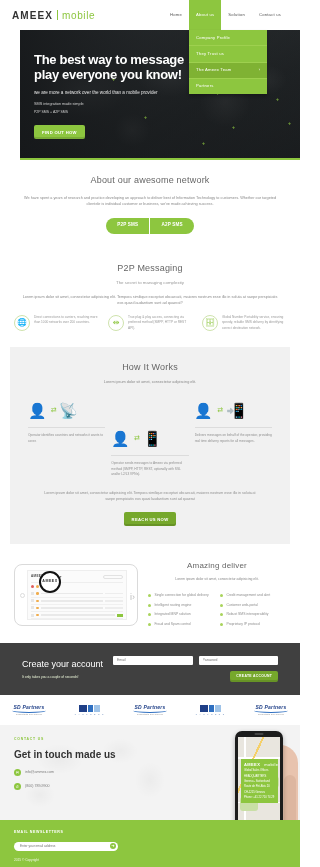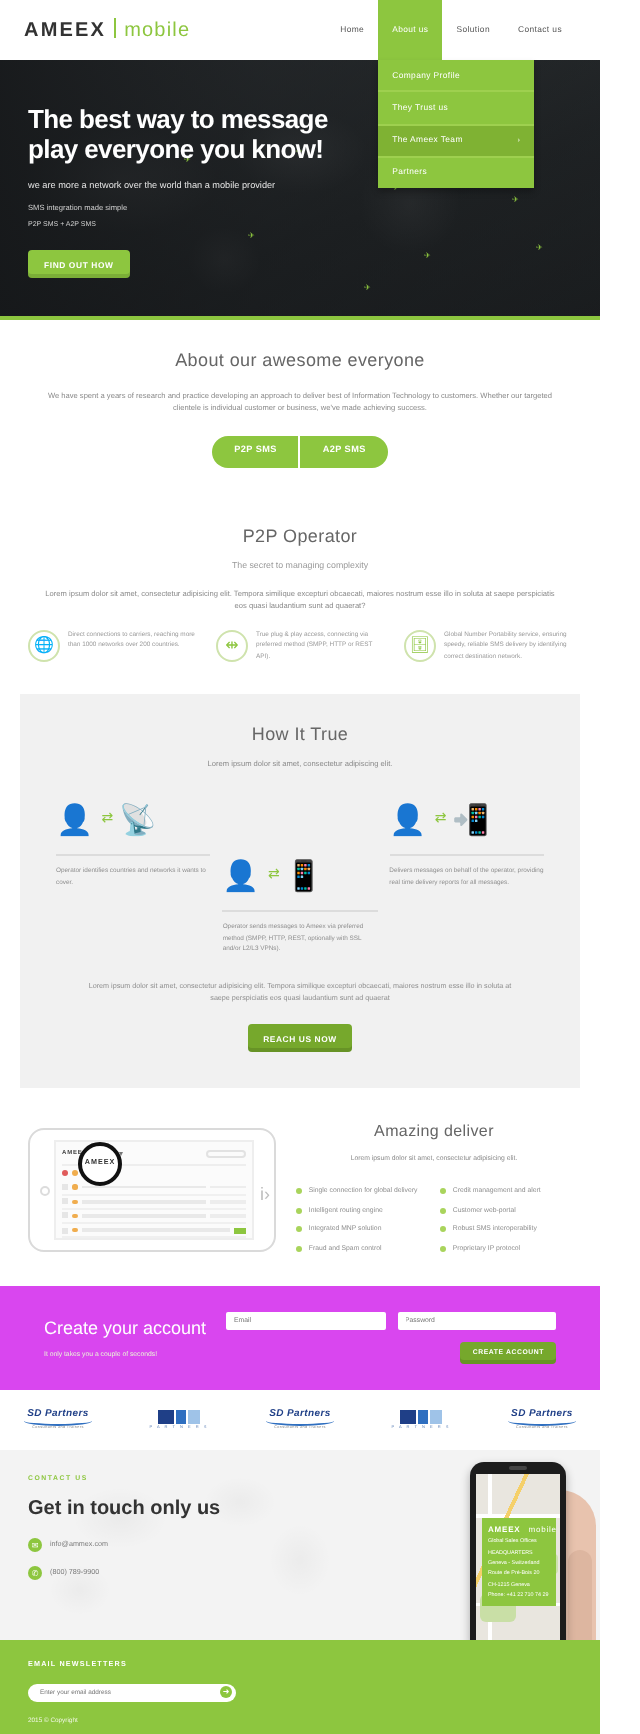--- a/index.html
+++ b/index.html
@@ -36,20 +36,21 @@
     display:flex; align-items:center; letter-spacing:.2px;
   }
   .dropdown .ditem:last-child { border-bottom:none; }
   .dropdown .ditem.hl { background:#7fb233; }
   .dropdown .ditem .arr { margin-left:auto; font-size:3.6px; }
 
   
   .hero {
     position:relative; height:130px; overflow:hidden;
     background:#a21caf;
+    margin-left:20px;
   }
   .hero .map {
     position:absolute; inset:0;
     background:
       radial-gradient(ellipse 70px 38px at 60px 60px, rgba(255,255,255,.10), transparent 70%),
       radial-gradient(ellipse 48px 30px at 150px 46px, rgba(255,255,255,.09), transparent 70%),
       radial-gradient(ellipse 36px 36px at 205px 72px, rgba(255,255,255,.08), transparent 70%),
       radial-gradient(ellipse 30px 22px at 246px 50px, rgba(255,255,255,.07), transparent 70%),
       radial-gradient(ellipse 26px 24px at 112px 100px, rgba(255,255,255,.07), transparent 70%),
       linear-gradient(160deg,#3a3f42 0%, #24282a 60%, #1d2022 100%);
@@ -129,21 +130,21 @@
   .swipe { position:absolute; right:2px; top:26px; font-size:9px; color:#bdbdbd; }
   .feat-right { flex:1; text-align:center; }
   .feat-right h2 { font-size:8px; }
   .feat-right .lead { font-size:3.4px; margin-top:5px; }
   .featlists { display:flex; gap:6px; margin-top:8px; text-align:left; }
   .featlists ul { list-style:none; flex:1; }
   .featlists li { display:flex; align-items:center; gap:3px; font-size:3.4px; color:#8f8f8f; padding:2.2px 0; }
   .featlists li i { width:3.4px; height:3.4px; border-radius:50%; background:#a9d45c; display:block; flex:0 0 3.4px;}
 
   
-  .cta { background:#d946ef; padding:13px 22px; display:flex; align-items:center; gap:10px; }
+  .cta { background:#404040; padding:13px 22px; display:flex; align-items:center; gap:10px; }
   .cta-left { flex:0 0 auto; }
   .cta h3 { color:#fff; font-size:9px; font-weight:normal; }
   .cta .small { color:#eaf5d8; font-size:3.4px; margin-top:4px; }
   .cta-right { flex:1; }
   .fields { display:flex; gap:6px; }
   .fields input {
     flex:1; height:9px; border:none; border-radius:1px; background:#fff;
     font-size:3.4px; color:#b5b5b5; padding:0 4px; font-family:"Liberation Sans", sans-serif;
   }
   .cta .btn { display:block; margin-left:auto; margin-top:6px; font-size:3.4px; padding:3.5px 6px; background:#76a82c;}
@@ -262,51 +263,51 @@
       </h1>
       <div class="sub1">we are more a network over the world than a mobile provider</div>
       <div class="sub2">SMS integration made simple</div>
       <div class="sub3">P2P SMS + A2P SMS</div>
       <button class="btn">FIND OUT HOW</button>
     </div>
     <div class="hero-strip"></div>
   </div>
 
   <div class="section">
-    <h2>About our awesome  everyone</h2>
+    <h2>About our awesome  network</h2>
     <p class="lead">We have spent a years of research and practice developing an approach to deliver best of Information Technology to customers. Whether our targeted clientele is individual customer or business, we've made achieving success.</p>
     <div class="pillgroup">
       <div class="pill">P2P SMS</div>
       <div class="pill">A2P SMS</div>
     </div>
   </div>
 
   <div class="section" style="padding-bottom:8px">
-    <h2>P2P Operator</h2>
+    <h2>P2P Messaging</h2>
     <div class="tagline">The secret to managing complexity</div>
     <p class="lead">Lorem ipsum dolor sit amet, consectetur adipisicing elit. Tempora similique excepturi obcaecati, maiores nostrum esse illo in soluta at saepe perspiciatis eos quasi laudantium sunt ad quaerat?</p>
   </div>
 
   <div class="cols3">
     <div class="col3">
       <div class="circ">🌐</div>
       <p>Direct connections to carriers, reaching more than 1000 networks over 200 countries.</p>
     </div>
     <div class="col3">
       <div class="circ">⇹</div>
       <p>True plug &amp; play access, connecting via preferred method (SMPP, HTTP or REST API).</p>
     </div>
     <div class="col3">
       <div class="circ">🗄</div>
       <p>Global Number Portability service, ensuring speedy, reliable SMS delivery by identifying correct destination network.</p>
     </div>
   </div>
 
   <div class="how">
-    <h2>How It True</h2>
+    <h2>How It Works</h2>
     <p class="lead" style="margin-top:4px">Lorem ipsum dolor sit amet, consectetur adipiscing elit.</p>
     <div class="steps">
       <div class="step">
         <div class="stepicons">
           <span class="ic">👤</span>
           <span class="arrows">⇄</span>
           <span class="ic">📡</span>
         </div>
         <div class="hr"></div>
         <p>Operator identifies countries and networks it wants to cover.</p>
@@ -469,21 +470,21 @@
       <div class="sd">SD Partners</div>
       <div class="sdline"></div>
       <div class="sub">Consultants and Trainers</div>
     </div>
   </div>
 
   <div class="contact">
     <div class="cmap"></div>
     <div class="inner">
       <div class="eyebrow">CONTACT US</div>
-      <h3>Get in touch only us</h3>
+      <h3>Get in touch made us</h3>
       <div class="cline">
         <span class="cdot">✉</span>
         <span class="t">info@ammex.com</span>
       </div>
       <div class="cline">
         <span class="cdot">✆</span>
         <span class="t">(800) 789-9900</span>
       </div>
     </div>
 

